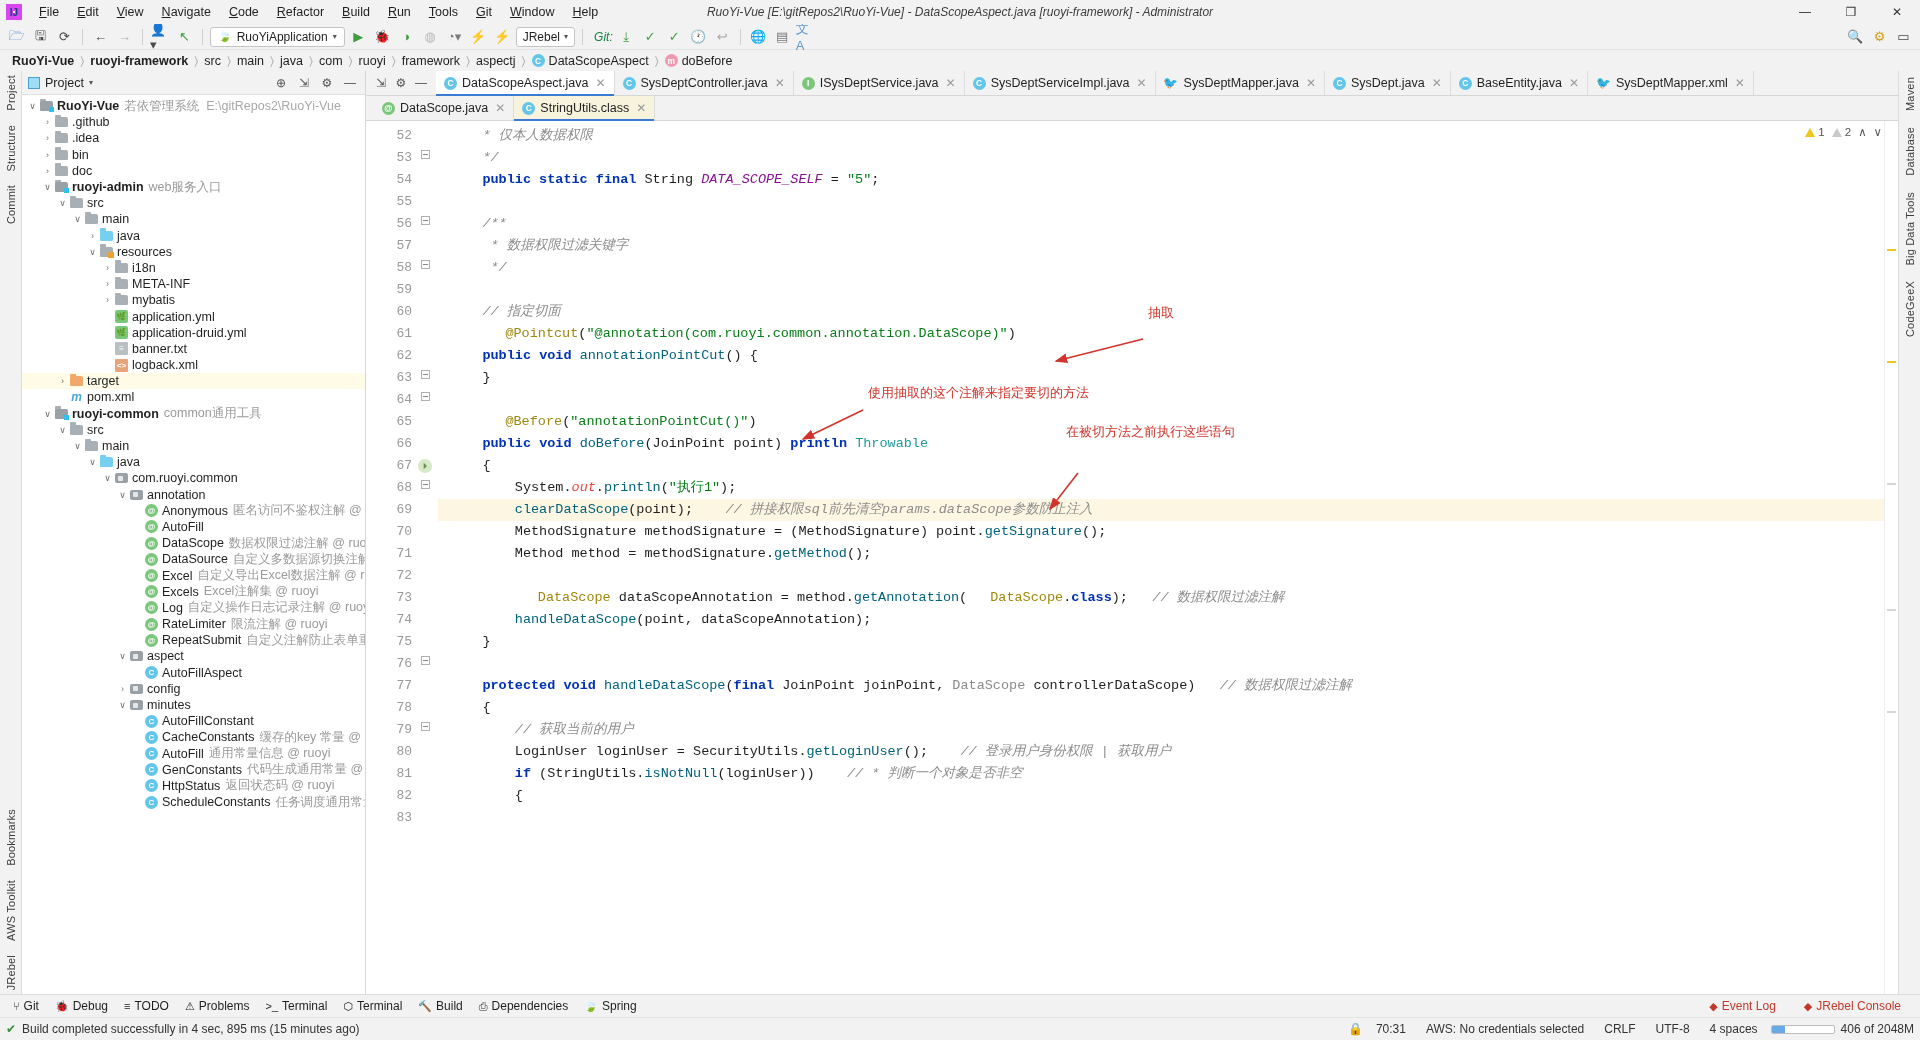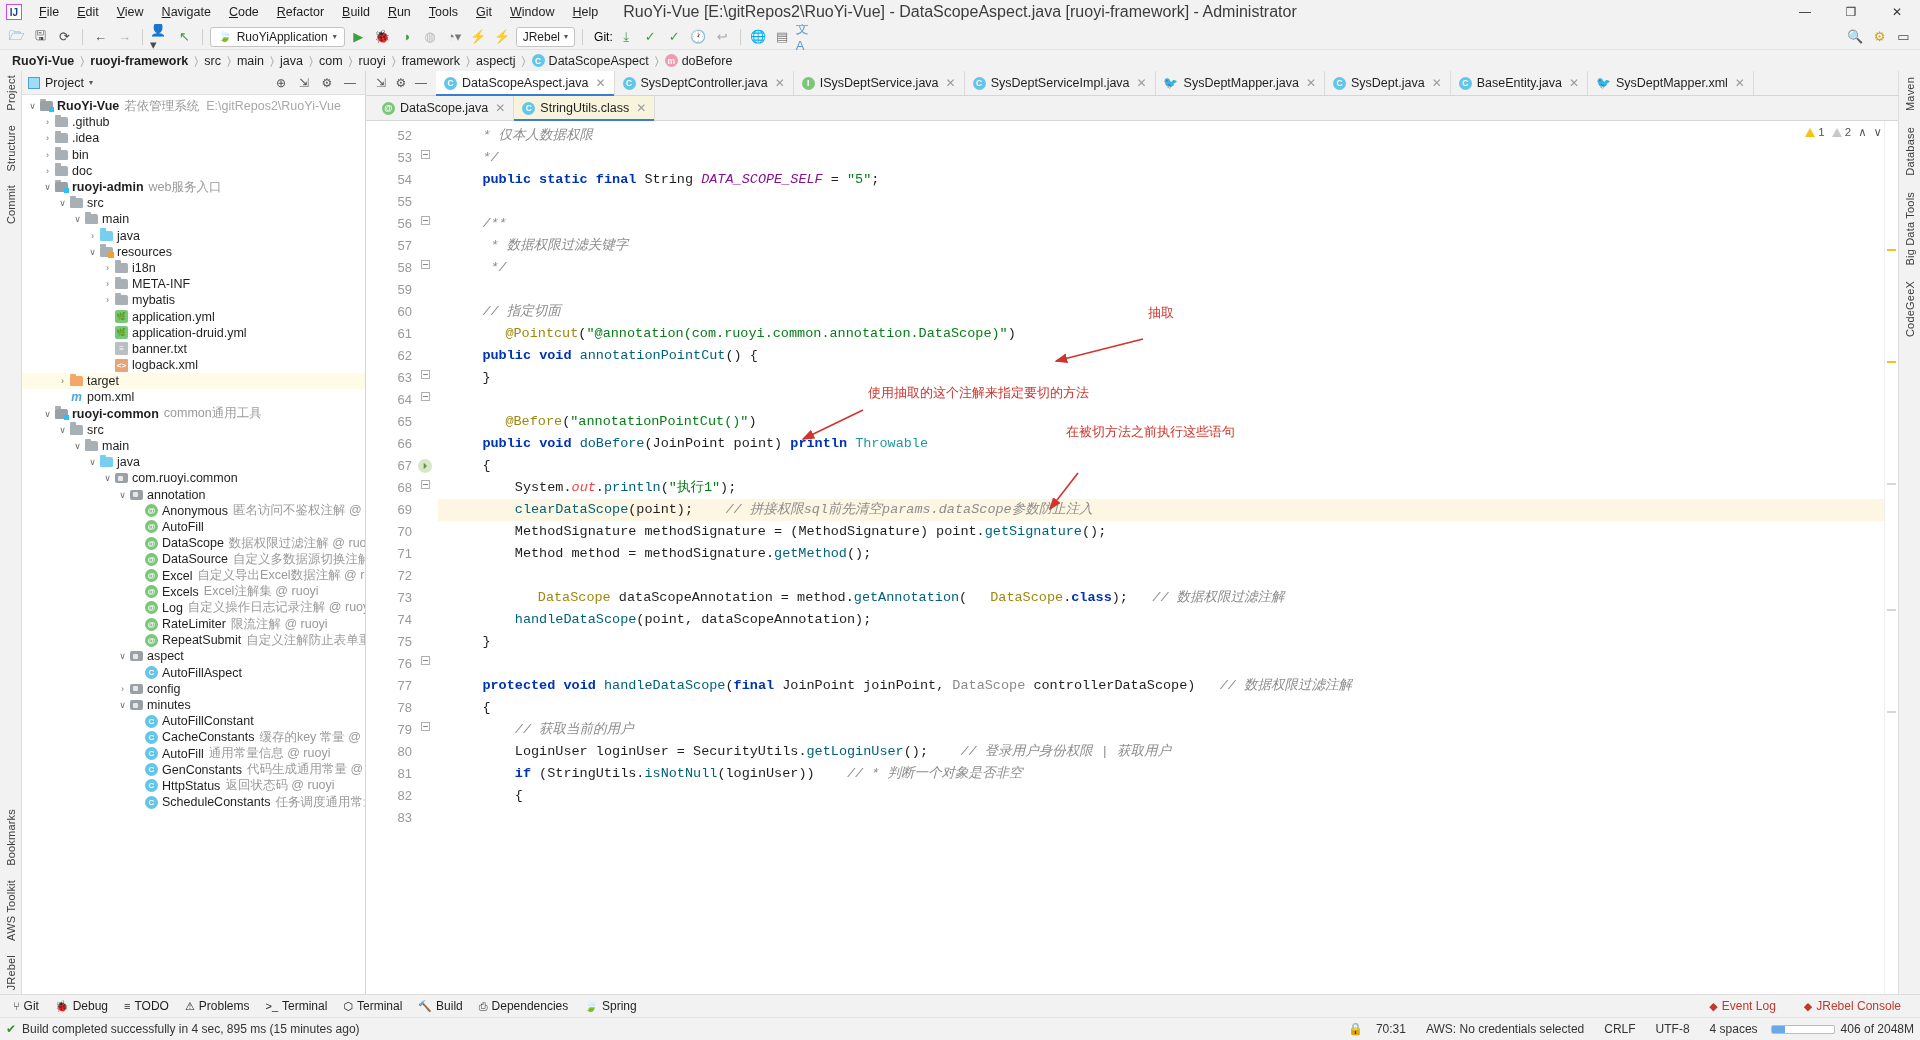--- a/index.html
+++ b/index.html
@@ -7,35 +7,35 @@
   body {
     font-family: "Liberation Sans", sans-serif;
     font-size: 12px;
     color:#1f1f1f;
     background:#f2f2f2;
   }
   .app { width:1920px; height:1040px; display:flex; flex-direction:column; background:#f2f2f2; }
 
   
   .titlebar { height:24px; background:#f2f2f2; display:flex; align-items:center; padding-left:6px; position:relative; flex:0 0 24px;}
-  .ij-logo { width:16px;height:16px;background:#fff;border:1px solid #d946ef;color:#17438a;font-size:10px;font-weight:bold;display:flex;align-items:center;justify-content:center;margin-right:8px;}
+  .ij-logo { width:16px;height:16px;background:#fff;border:7px solid #d946ef;color:#17438a;font-size:10px;font-weight:bold;display:flex;align-items:center;justify-content:center;margin-right:8px;}
   .menu { display:flex; align-items:center; gap:0px; }
   .menu-item { padding:3px 9px; font-size:12.5px; color:#1f1f1f; cursor:default; }
   .menu-item u { text-decoration:underline; }
-  .title-text { position:absolute; left:50%; transform:translateX(-50%); font-size:16px; color:#3c3c3c; white-space:nowrap; }
+  .title-text { position:absolute; left:50%; transform:translateX(-50%); font-size:12px; color:#3c3c3c; white-space:nowrap;font-style:italic; }
   .win-ctrl { position:absolute; right:0; top:0; height:24px; display:flex; }
   .win-btn { width:46px; height:24px; display:flex;align-items:center;justify-content:center; font-size:12px; color:#333; }
 
   
   .toolbar { height:26px; background:#f2f2f2; display:flex; align-items:center; padding:0 6px; gap:3px; flex:0 0 26px; border-bottom:1px solid #e3e3e3;}
   .tb-icon { width:21px;height:21px; display:flex;align-items:center;justify-content:center; font-size:13px; color:#4a4a4a; border-radius:3px;}
   .tb-sep { width:1px;height:16px;background:#cfcfcf;margin:0 4px; }
   .run-config { display:flex; align-items:center; gap:5px; height:20px; border:1px solid #c4c4c4; background:#fff; border-radius:3px; padding:0 7px; font-size:12px; min-width:120px;}
   .jrebel-box { display:flex;align-items:center;gap:4px;height:20px;border:1px solid #c4c4c4;background:#fff;border-radius:3px;padding:0 6px;font-size:12px;}
-  .git-label { font-size:12px; color:#000000; margin-left:4px;}
+  .git-label { font-size:12px; color:#15803d; margin-left:4px;font-style:italic;}
   .tb-spacer { flex:1; }
 
   
   .breadcrumb { height:21px; background:#f2f2f2; display:flex; align-items:center; padding:0 8px; font-size:12.5px; gap:1px; flex:0 0 21px;}
   .bc-item { display:flex; align-items:center; gap:4px; padding:1px 4px; color:#1f1f1f;}
   .bc-item.bold { font-weight:bold; }
   .bc-sep { color:#aaa; font-size:12px; padding:0 1px;}
   .bc-ico { width:13px;height:13px;border-radius:50%;display:flex;align-items:center;justify-content:center;font-size:8.5px;color:#fff;font-weight:bold;}
   .ico-class{ background:#63c5e8; }
   .ico-method{ background:#f09ab0; }
@@ -98,21 +98,21 @@
   .tb2 { width:18px;height:18px;display:flex;align-items:center;justify-content:center;font-size:12px;color:#555;}
   .tab { display:flex; align-items:center; gap:5px; padding:0 8px; font-size:12.5px; border-right:1px solid #dcdcdc; position:relative; background:#f2f2f2;}
   .tab.active { background:#fff; }
   .tab.active::after { content:""; position:absolute; left:0; right:0; bottom:-1px; height:2px; background:#3c7bd4;}
   .tab .x { color:#9a9a9a; font-size:12px; margin-left:2px;}
   .tabrow2 { height:25px; background:#f2f2f2; display:flex; align-items:stretch; border-bottom:1px solid #d6d6d6; flex:0 0 25px;}
   .tab.cls { background:#f7f3dc; }
 
   .code-area { flex:1; display:flex; position:relative; min-height:0; overflow:hidden; background:#fff;}
   .gutter { width:72px; flex:0 0 72px; background:#fff; text-align:right; padding-top:4px; position:relative;}
-  .gline { height:22px; line-height:22px; font-family:Liberation Sans, sans-serif; font-size:13px; color:#9a9a9a; padding-right:26px;}
+  .gline { height:22px; line-height:22px; font-family:Liberation Mono, monospace; font-size:13px; color:#9a9a9a; padding-right:26px;}
   .fold { position:absolute; right:7px; width:11px;height:11px; }
   .code { flex:1; padding-top:4px; font-family:"Liberation Mono", monospace; font-size:13.5px; position:relative; overflow:hidden;}
   .cline { height:22px; line-height:22px; white-space:pre; padding-left:12px;}
   .cline.cur { background:#fdf6e3; }
   .k { color:#0033b3; font-weight:bold;}
   .s { color:#067d17; }
   .cm { color:#8c8c8c; font-style:italic;}
   .fld { color:#871094; font-style:italic;}
   .an { color:#9e880d;margin-left:23px; }
   .ty { color:#1f1f1f; }

